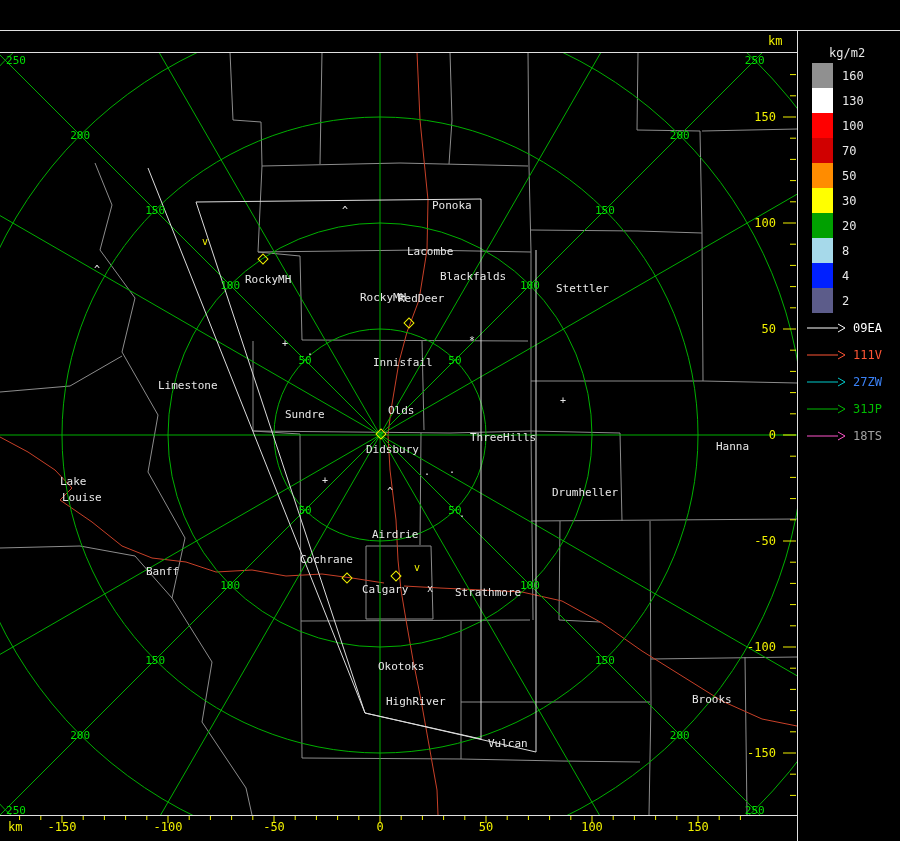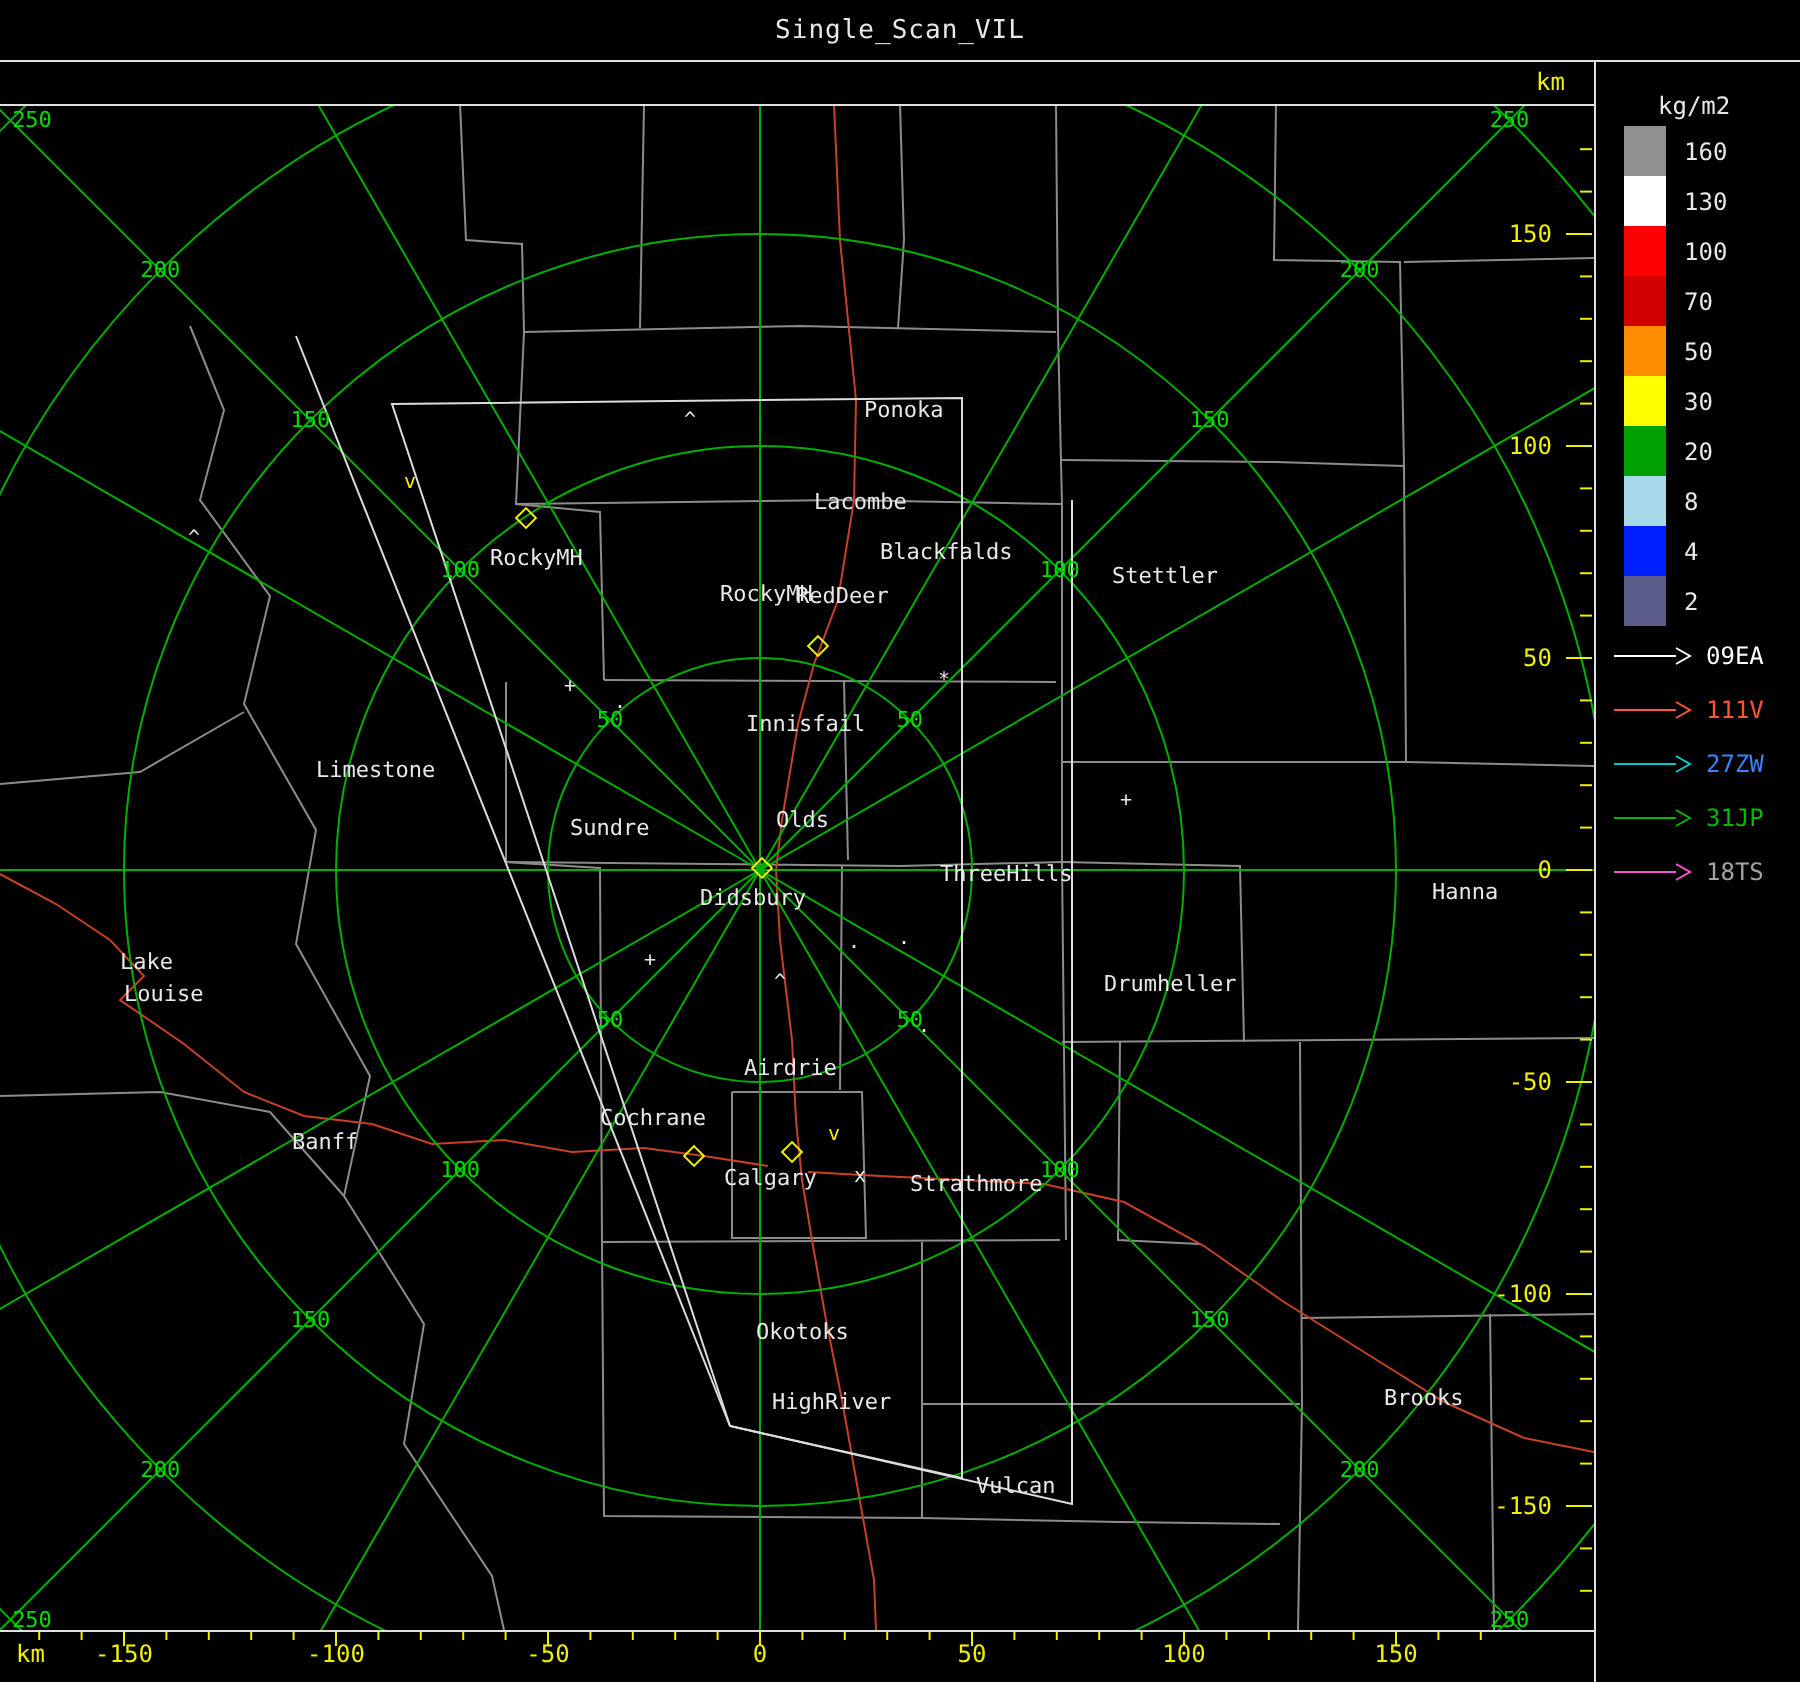--- a/index.html
+++ b/index.html
@@ -195,21 +195,20 @@
         <line x1="796" y1="201.79999999999998" x2="790" y2="201.79999999999998" stroke="#f0f000" stroke-width="1"></line>
         <line x1="796" y1="180.6" x2="790" y2="180.6" stroke="#f0f000" stroke-width="1"></line>
         <line x1="796" y1="159.39999999999998" x2="790" y2="159.39999999999998" stroke="#f0f000" stroke-width="1"></line>
         <line x1="796" y1="138.2" x2="790" y2="138.2" stroke="#f0f000" stroke-width="1"></line>
         <line x1="796" y1="117" x2="783" y2="117" stroke="#f0f000" stroke-width="1"></line>
         <line x1="796" y1="95.79999999999995" x2="790" y2="95.79999999999995" stroke="#f0f000" stroke-width="1"></line>
         <line x1="796" y1="74.59999999999997" x2="790" y2="74.59999999999997" stroke="#f0f000" stroke-width="1"></line>
       </g>
   </svg>
 
-  <div class="title">Single_Scan_VIL</div>
   <div class="km-top">km</div>
   <div class="km-bottom">km</div>
 
   <div id="ring-labels">
       <span class="ringlab" style="left: 454.953px; top: 360.047px; color: rgb(0, 224, 0);">50</span>
       <span class="ringlab" style="left: 305.047px; top: 360.047px; color: rgb(0, 224, 0);">50</span>
       <span class="ringlab" style="left: 454.953px; top: 509.953px; color: rgb(0, 224, 0);">50</span>
       <span class="ringlab" style="left: 305.047px; top: 509.953px; color: rgb(0, 224, 0);">50</span>
       <span class="ringlab" style="left: 529.905px; top: 285.095px; color: rgb(0, 224, 0);">100</span>
       <span class="ringlab" style="left: 230.095px; top: 285.095px; color: rgb(0, 224, 0);">100</span>
@@ -233,21 +232,21 @@
       <span class="town" style="left: 407px; top: 251px;">Lacombe</span>
       <span class="town" style="left: 392px; top: 276px; padding-left: 48px;">Blackfalds</span>
       <span class="town" style="left: 398px; top: 298px;">RedDeer</span>
       <span class="town" style="left: 360px; top: 297px;">RockyMH</span>
       <span class="town" style="left: 245px; top: 279px;">RockyMH</span>
       <span class="town" style="left: 556px; top: 288px;">Stettler</span>
       <span class="town" style="left: 158px; top: 385px;">Limestone</span>
       <span class="town" style="left: 373px; top: 362px;">Innisfail</span>
       <span class="town" style="left: 285px; top: 414px;">Sundre</span>
       <span class="town" style="left: 388px; top: 410px;">Olds</span>
-      <span class="town" style="left: 350px; top: 449px;">Didsbury</span>
+      <span class="town" style="left: 366px; top: 449px;">Didsbury</span>
       <span class="town" style="left: 470px; top: 437px;">ThreeHills</span>
       <span class="town" style="left: 680px; top: 446px; margin-left: 36px;">Hanna</span>
       <span class="town" style="left: 552px; top: 492px;">Drumheller</span>
       <span class="town" style="left: 60px; top: 481px;">Lake</span>
       <span class="town" style="left: 62px; top: 497px;">Louise</span>
       <span class="town" style="left: 146px; top: 571px;">Banff</span>
       <span class="town" style="left: 372px; top: 534px;">Airdrie</span>
       <span class="town" style="left: 300px; top: 559px;">Cochrane</span>
       <span class="town" style="left: 362px; top: 589px;">Calgary</span>
       <span class="town" style="left: 455px; top: 592px;">Strathmore</span>

